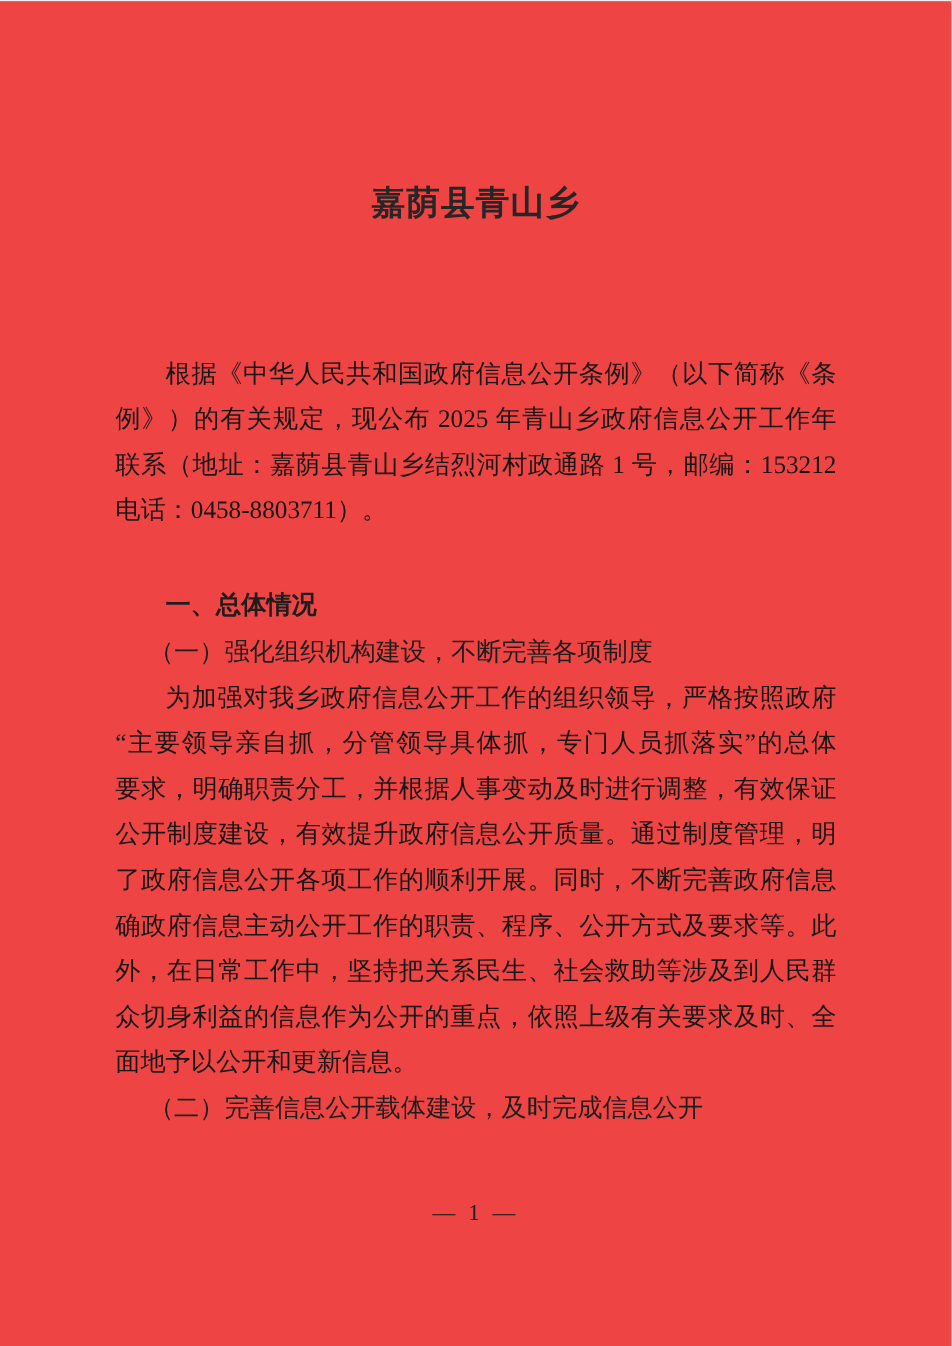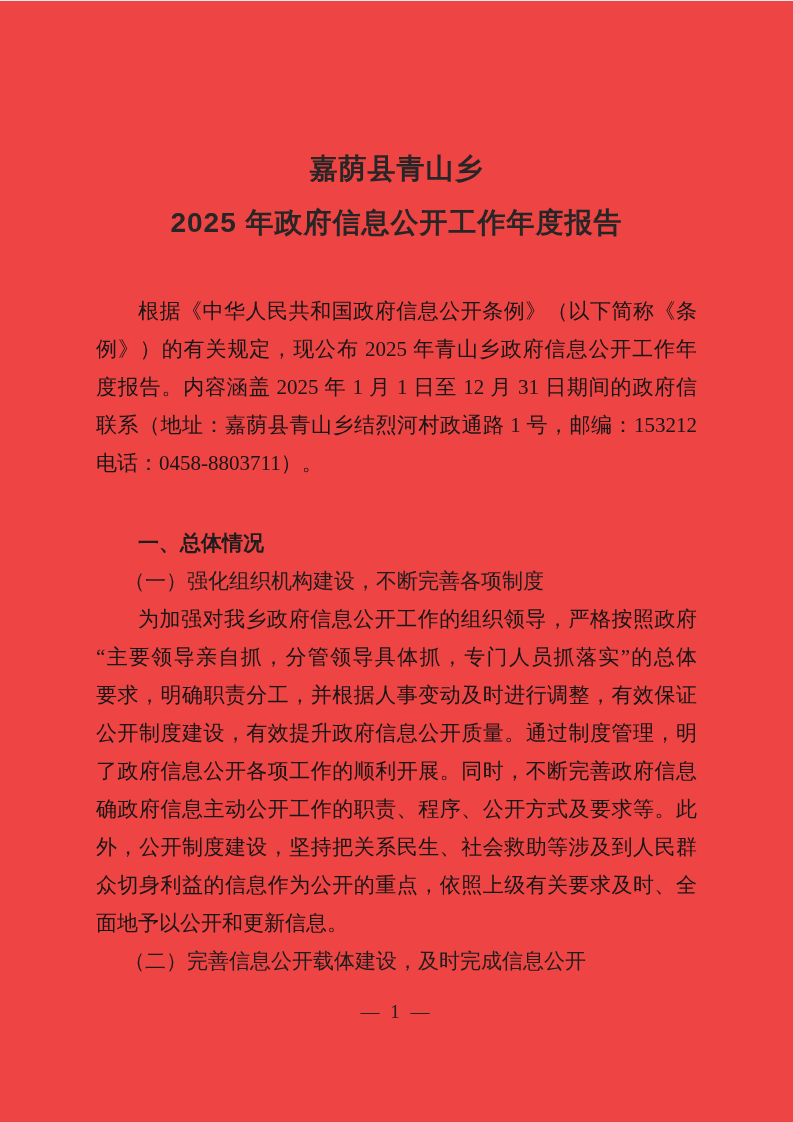--- a/index.html
+++ b/index.html
@@ -73,40 +73,38 @@
     color: #202020;
   }
 </style>
 </head>
 <body>
 
 <div class="sheet">
 
   <div class="title-block">
     <div>嘉荫县青山乡</div>
-    <div>2025 年政府信息公开工作年度报告</div>
   </div>
 
   <div class="body-block">
     <div class="ln fill ind">根据《中华人民共和国政府信息公开条例》（以下简称《条</div>
     <div class="ln fill">例》）的有关规定，现公布 2025 年青山乡政府信息公开工作年</div>
-    <div class="ln fill">度报告。内容涵盖 2025 年 1 月 1 日至 12 月 31 日期间的政府信</div>
     <div class="ln fill">联系（地址：嘉荫县青山乡结烈河村政通路 1 号，邮编：153212</div>
     <div class="ln">电话：0458-8803711）。</div>
 
     <div class="ln h1 ind">一、总体情况</div>
     <div class="ln h2">（一）强化组织机构建设，不断完善各项制度</div>
 
     <div class="ln fill ind">为加强对我乡政府信息公开工作的组织领导，严格按照政府</div>
     <div class="ln fill">“主要领导亲自抓，分管领导具体抓，专门人员抓落实”的总体</div>
     <div class="ln fill">要求，明确职责分工，并根据人事变动及时进行调整，有效保证</div>
     <div class="ln fill">公开制度建设，有效提升政府信息公开质量。通过制度管理，明</div>
     <div class="ln fill">了政府信息公开各项工作的顺利开展。同时，不断完善政府信息</div>
     <div class="ln fill">确政府信息主动公开工作的职责、程序、公开方式及要求等。此</div>
-    <div class="ln fill">外，公开制度建设，坚持把关系民生、社会救助等涉及到人民群</div>
+    <div class="ln fill">外，在日常工作中，坚持把关系民生、社会救助等涉及到人民群</div>
     <div class="ln fill">众切身利益的信息作为公开的重点，依照上级有关要求及时、全</div>
     <div class="ln">面地予以公开和更新信息。</div>
 
     <div class="ln h2">（二）完善信息公开载体建设，及时完成信息公开</div>
   </div>
 
   <div class="footer">— 1 —</div>
 
 </div>
 

